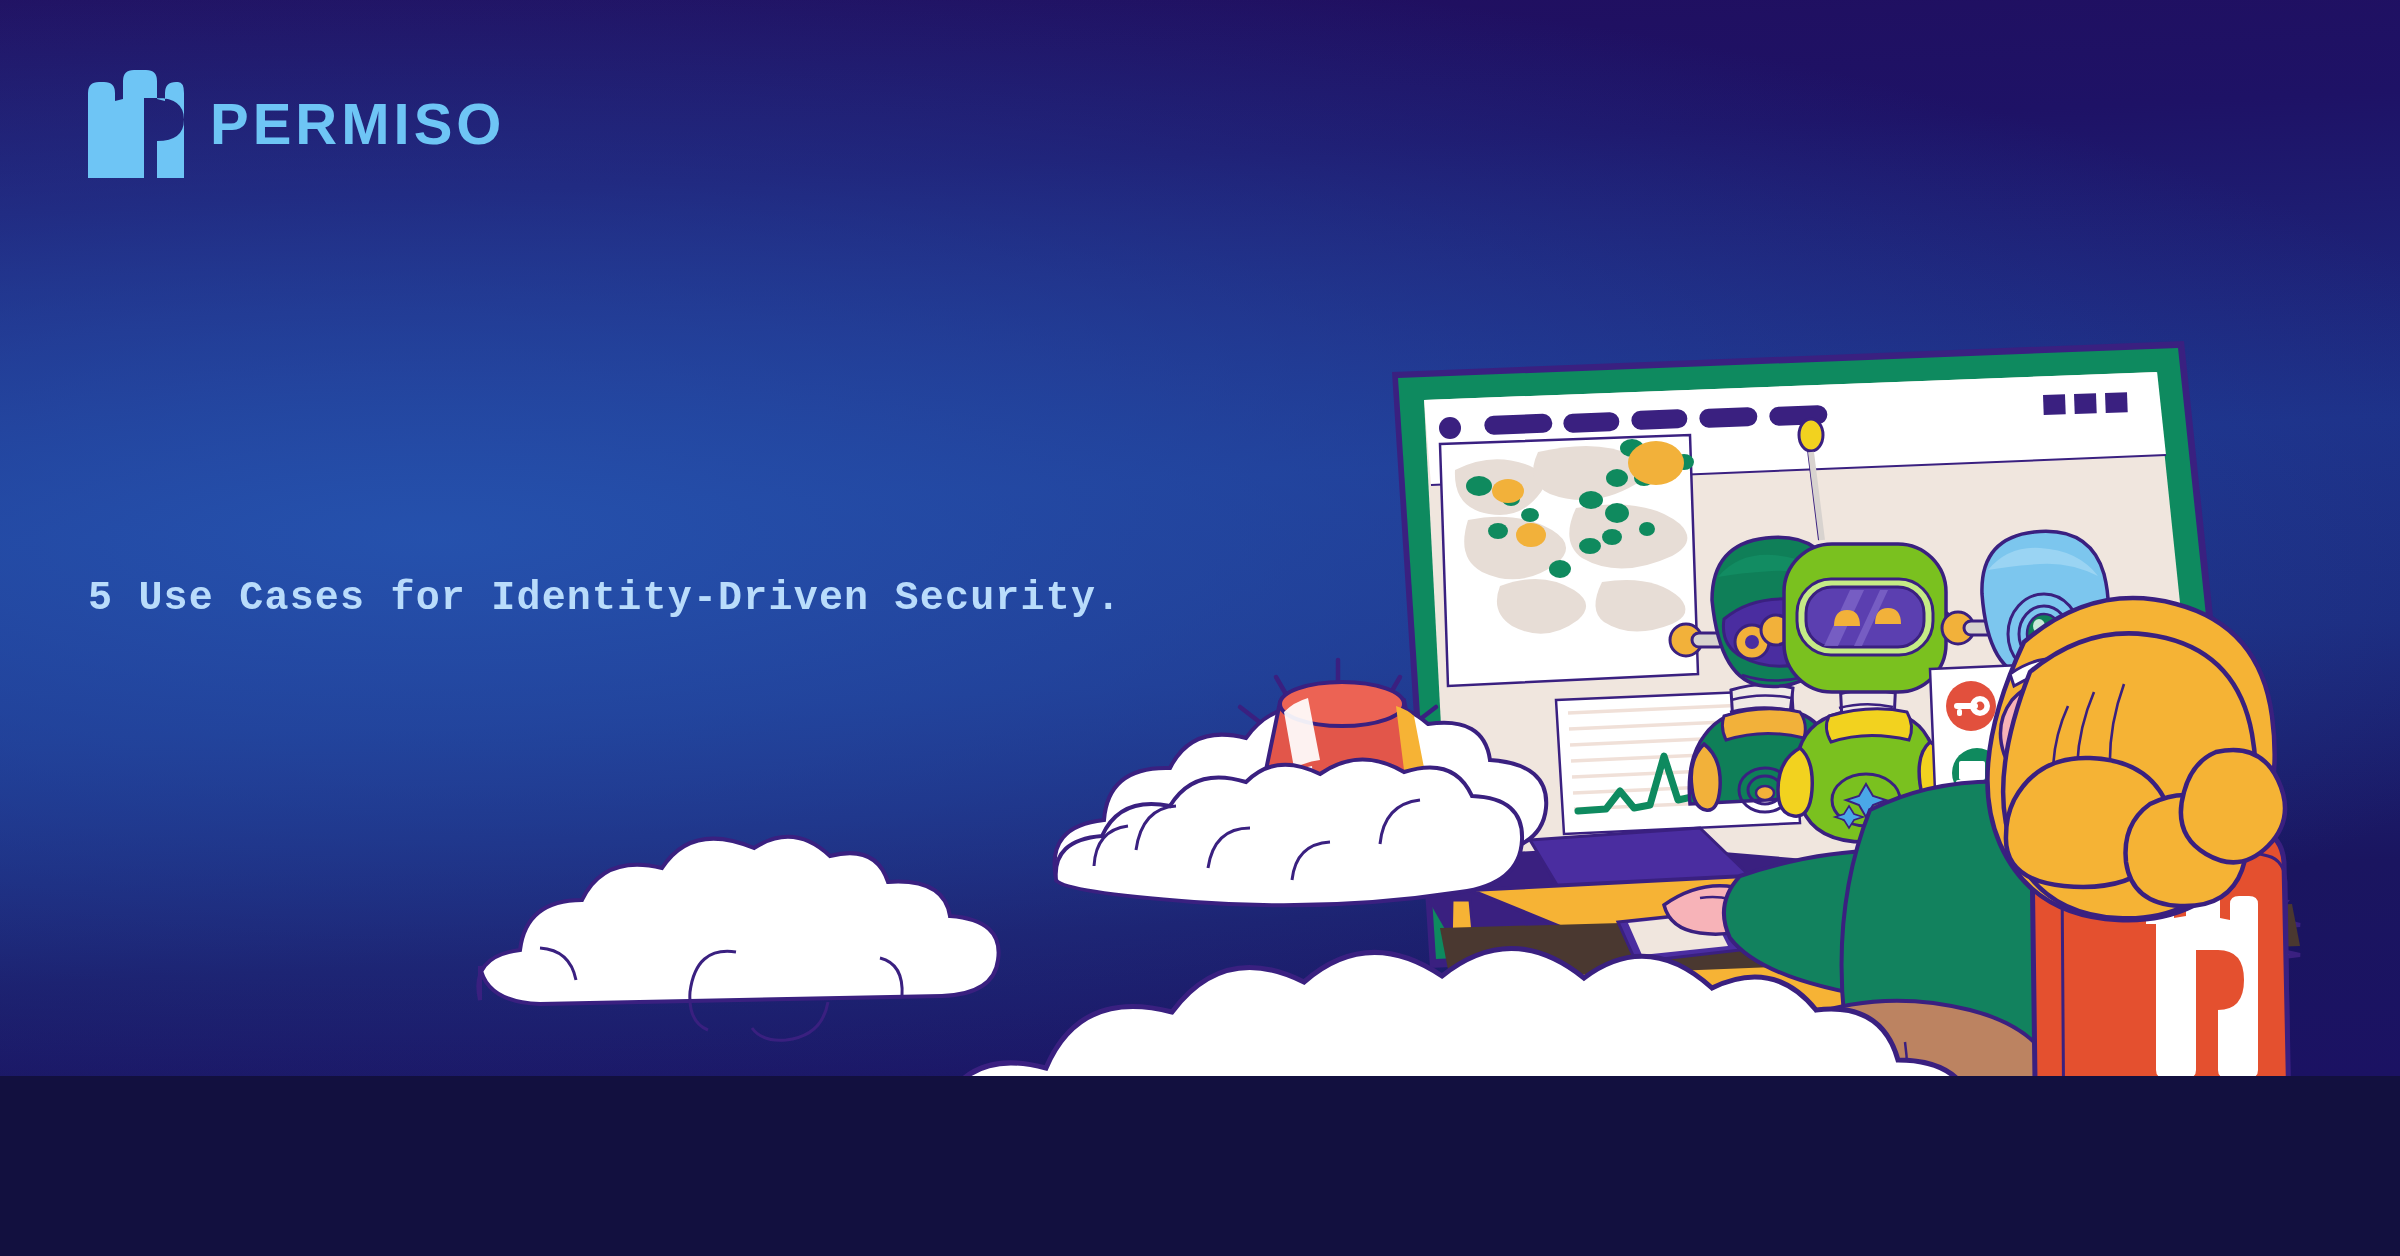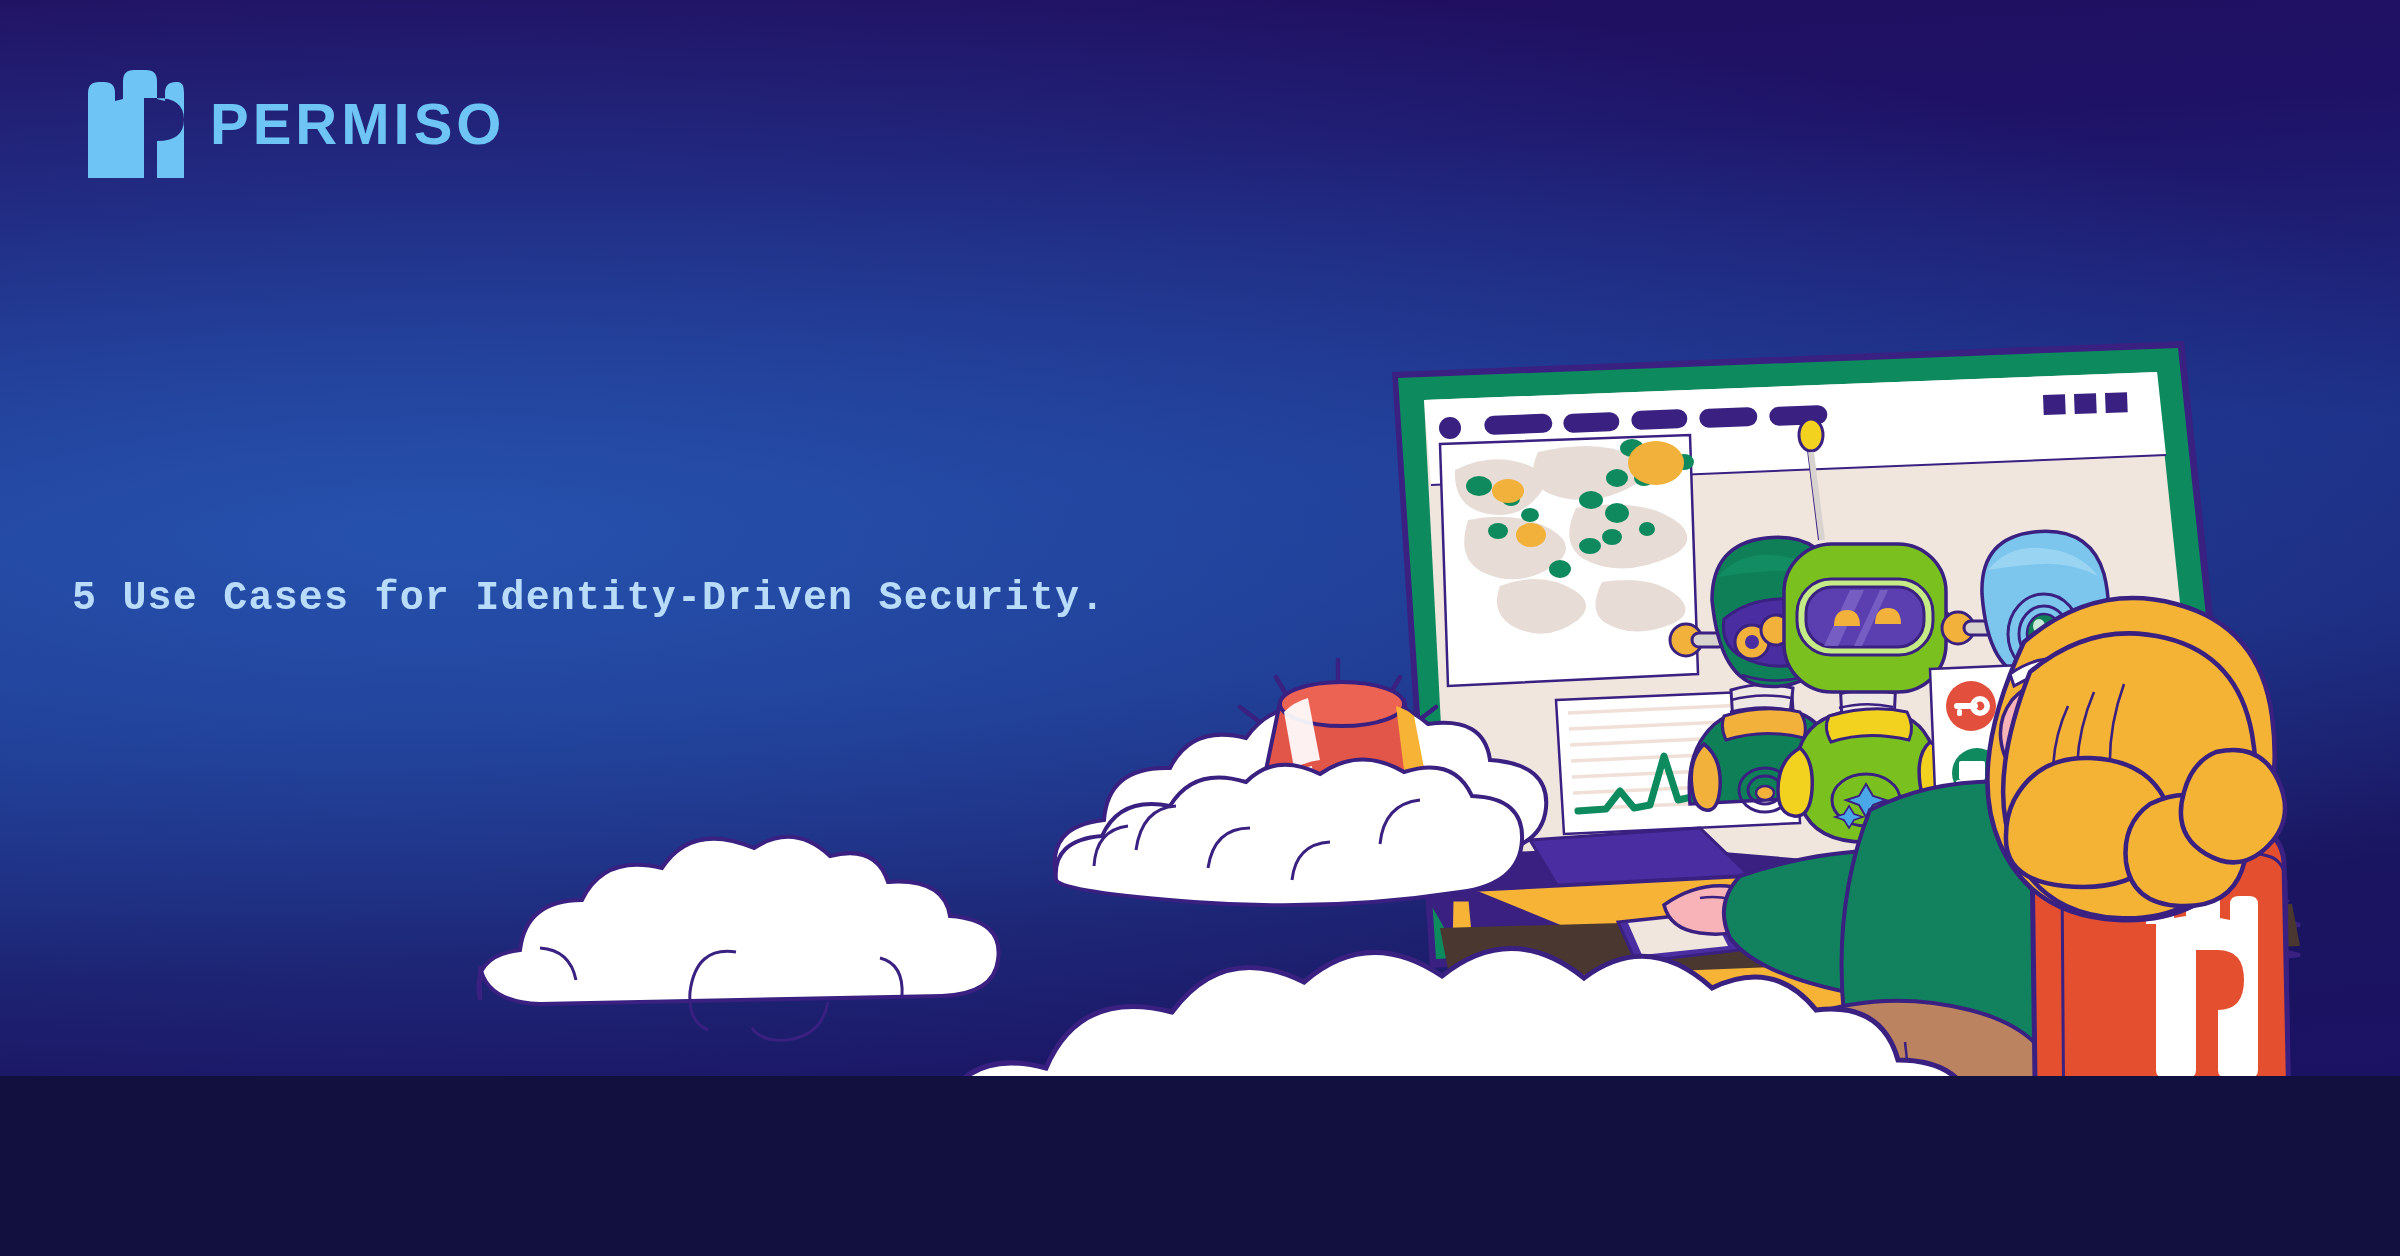--- a/index.html
+++ b/index.html
@@ -49,21 +49,21 @@
     font-size: 112px;
     line-height: 1.30;
     letter-spacing: -1px;
     transform: scaleX(0.92);
     transform-origin: left center;
     text-shadow: 7px 9px 0 #3b2197;
     white-space: nowrap;
   }
   #subtitle {
     position: absolute;
-    left: 72px; top: 576px;
+    left: 88px; top: 576px;
     color: #b9dcfb;
     font-family: "Liberation Mono", "DejaVu Sans Mono", monospace;
     font-size: 40px;
     font-weight: 700;
     letter-spacing: 1.2px;
     white-space: nowrap;
   }
 
   
   #art { position:absolute; inset:0; }

